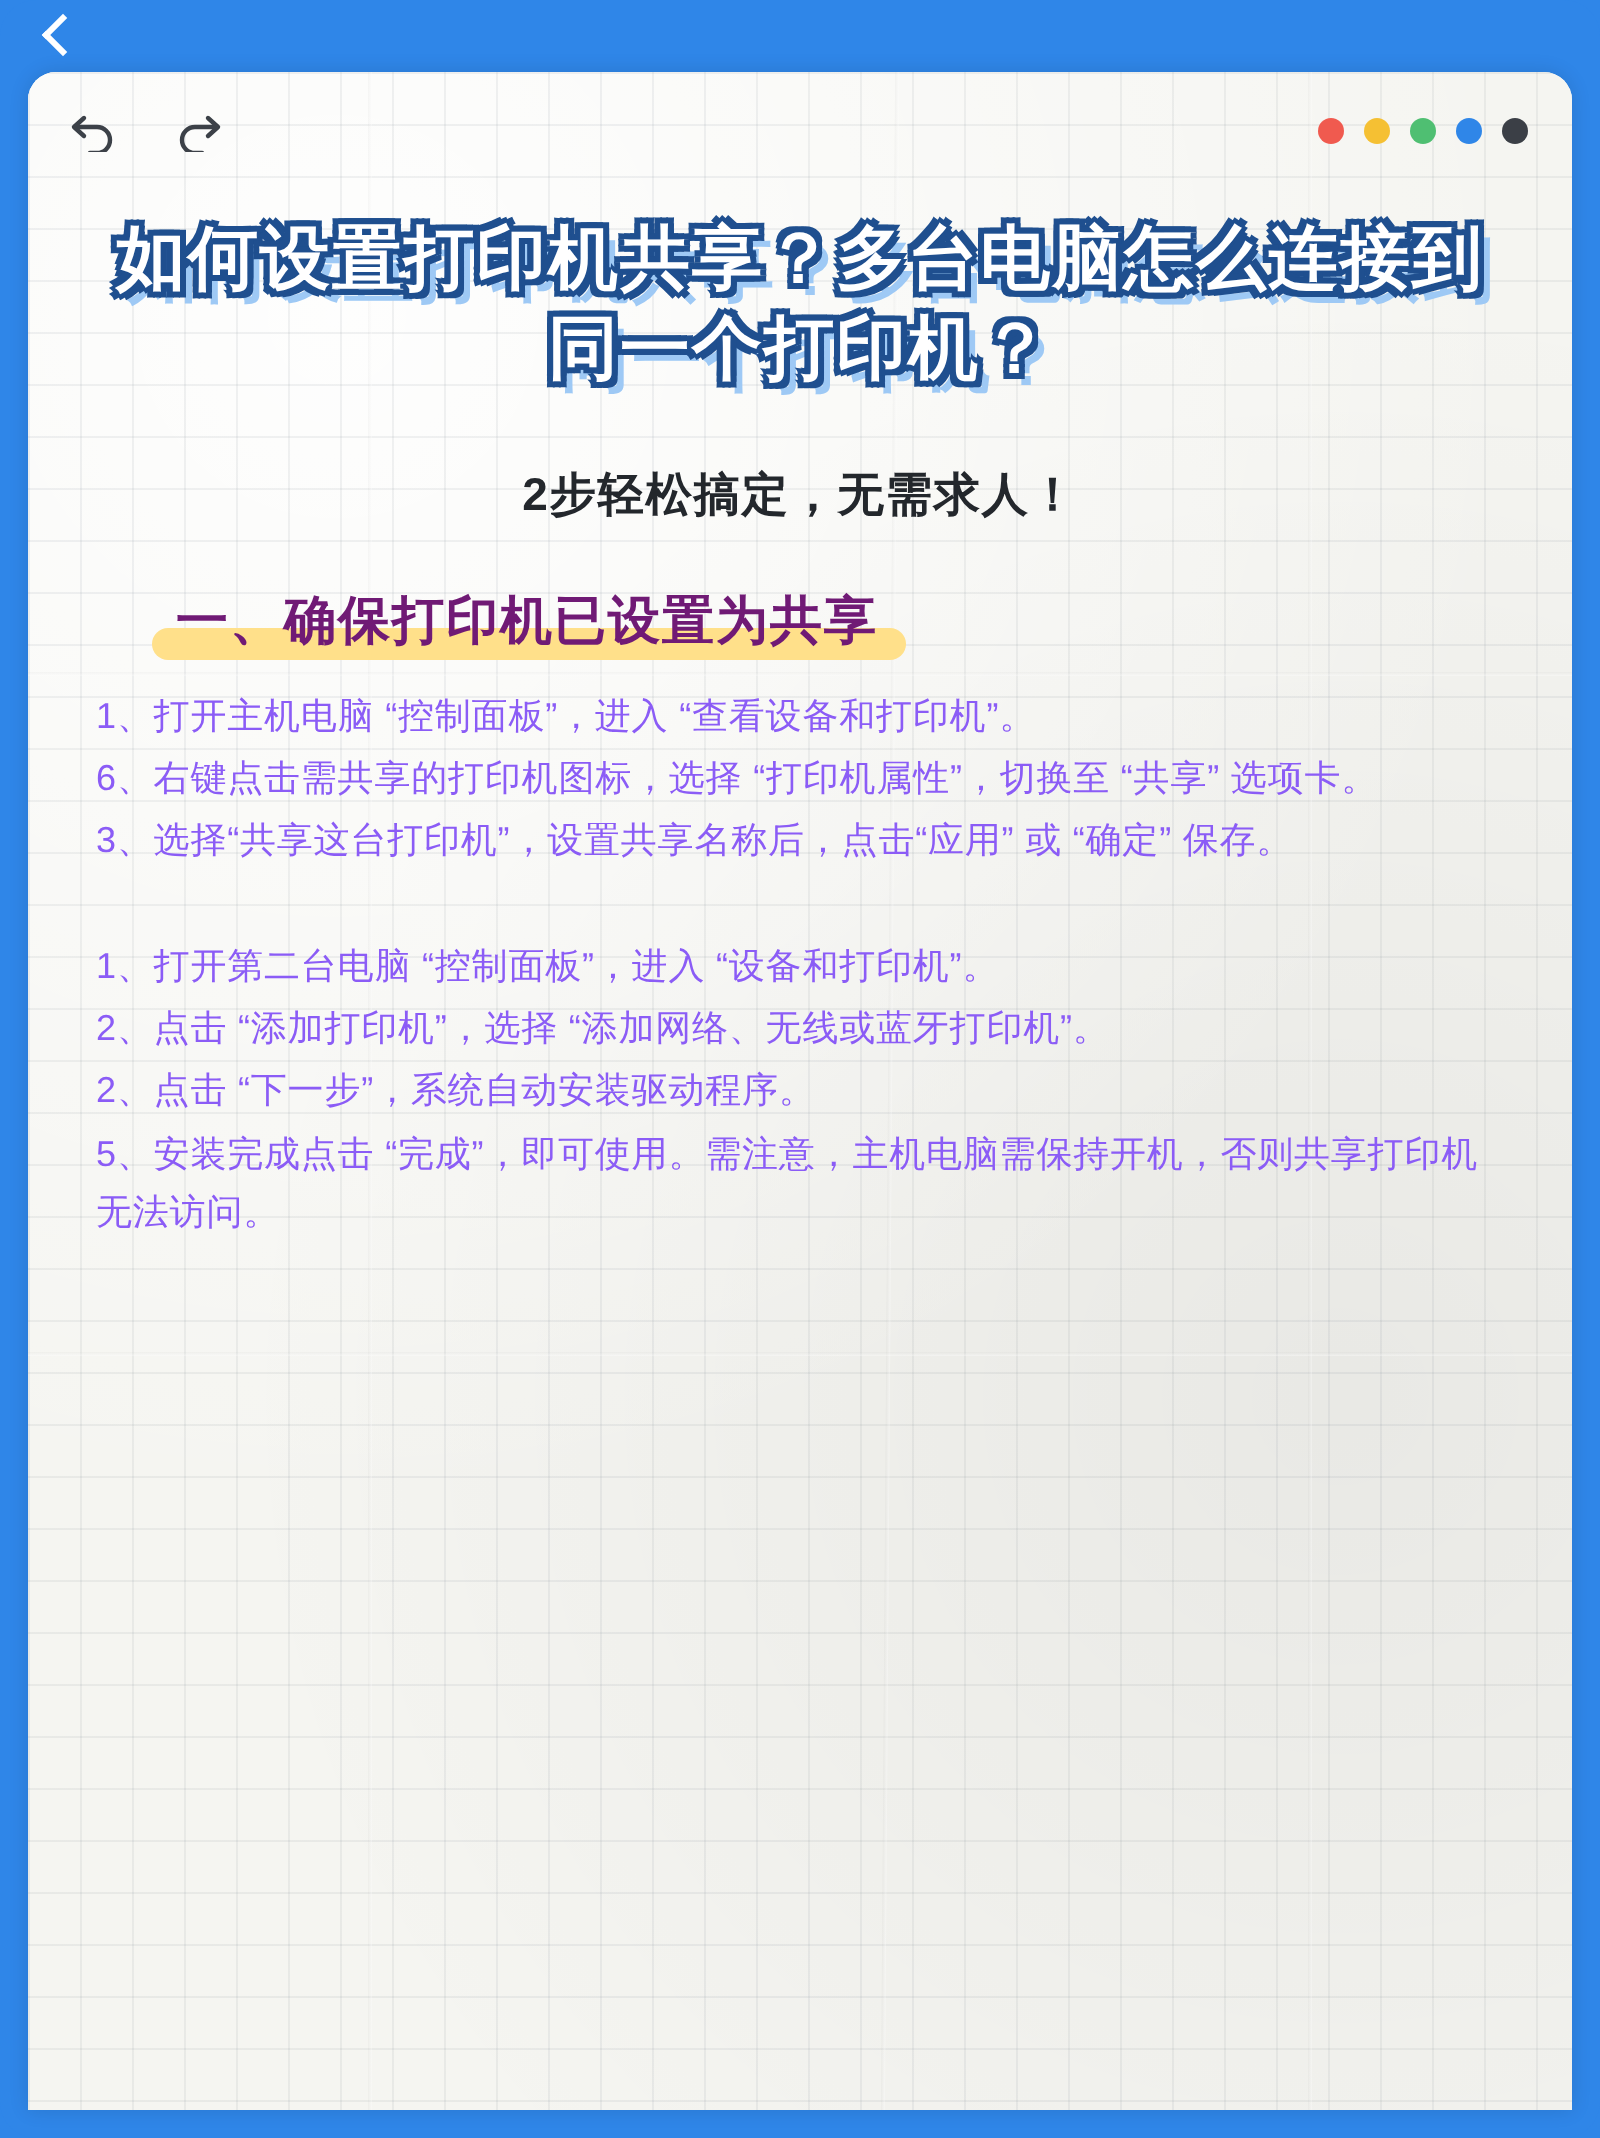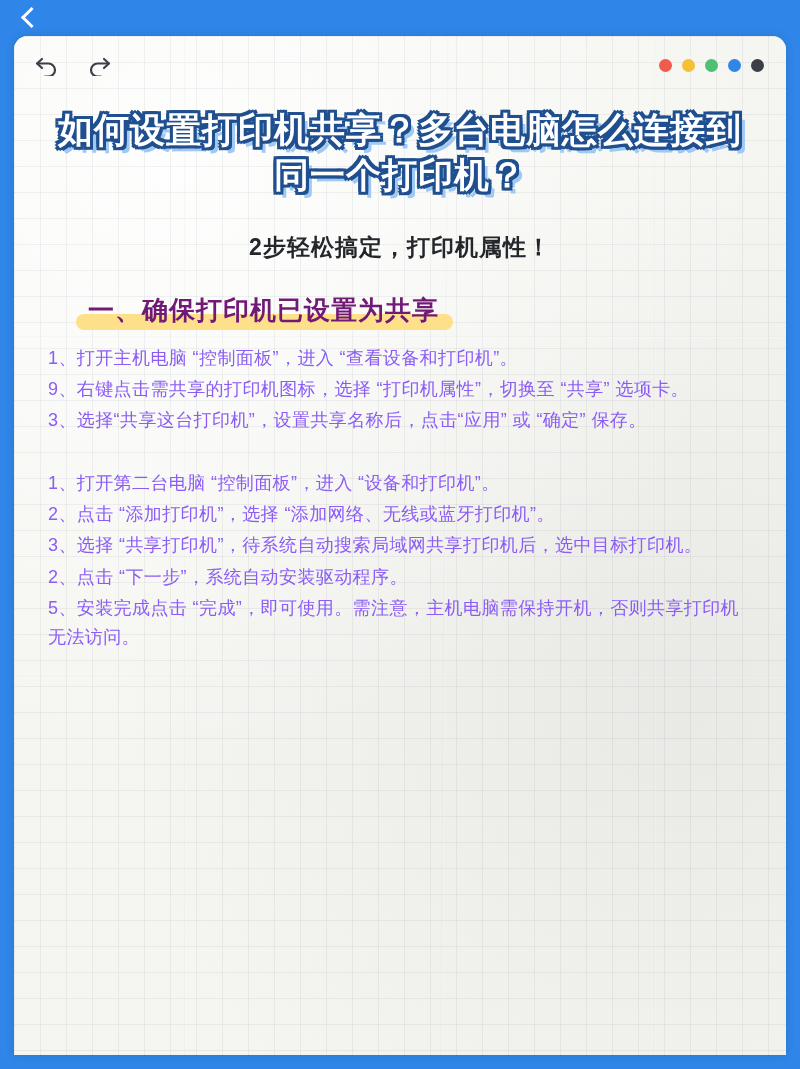--- a/index.html
+++ b/index.html
@@ -228,38 +228,37 @@
         <span class="dot" style="background:#f05a4f"></span>
         <span class="dot" style="background:#f5c033"></span>
         <span class="dot" style="background:#4fbf72"></span>
         <span class="dot" style="background:#2f86e8"></span>
         <span class="dot" style="background:#3b3f46"></span>
       </div>
     </div>
 
     <div class="content">
       <h1 class="title">如何设置打印机共享？多台电脑怎么连接到同一个打印机？</h1>
-      <div class="subtitle">2步轻松搞定，打印机属性！</div>
+      <div class="subtitle">2步轻松搞定，无需求人！</div>
 
       <div class="section">
         <div class="section-head-wrap">
           <span class="highlight"></span>
           <span class="section-head">一、确保打印机已设置为共享</span>
         </div>
         <div class="lines">
           <p>1、打开主机电脑 “控制面板”，进入 “查看设备和打印机”。</p>
-          <p>9、右键点击需共享的打印机图标，选择 “打印机属性”，切换至 “共享” 选项卡。</p>
+          <p>6、右键点击需共享的打印机图标，选择 “打印机属性”，切换至 “共享” 选项卡。</p>
           <p>3、选择“共享这台打印机”，设置共享名称后，点击“应用” 或 “确定” 保存。</p>
         </div>
       </div>
 
       <div class="section section2">
         <div class="lines">
           <p>1、打开第二台电脑 “控制面板”，进入 “设备和打印机”。</p>
           <p>2、点击 “添加打印机”，选择 “添加网络、无线或蓝牙打印机”。</p>
-          <p>3、选择 “共享打印机”，待系统自动搜索局域网共享打印机后，选中目标打印机。</p>
           <p>2、点击 “下一步”，系统自动安装驱动程序。</p>
           <p>5、安装完成点击 “完成”，即可使用。需注意，主机电脑需保持开机，否则共享打印机无法访问。</p>
         </div>
       </div>
     </div>
   </div>
 </div>
 
 </body></html>

